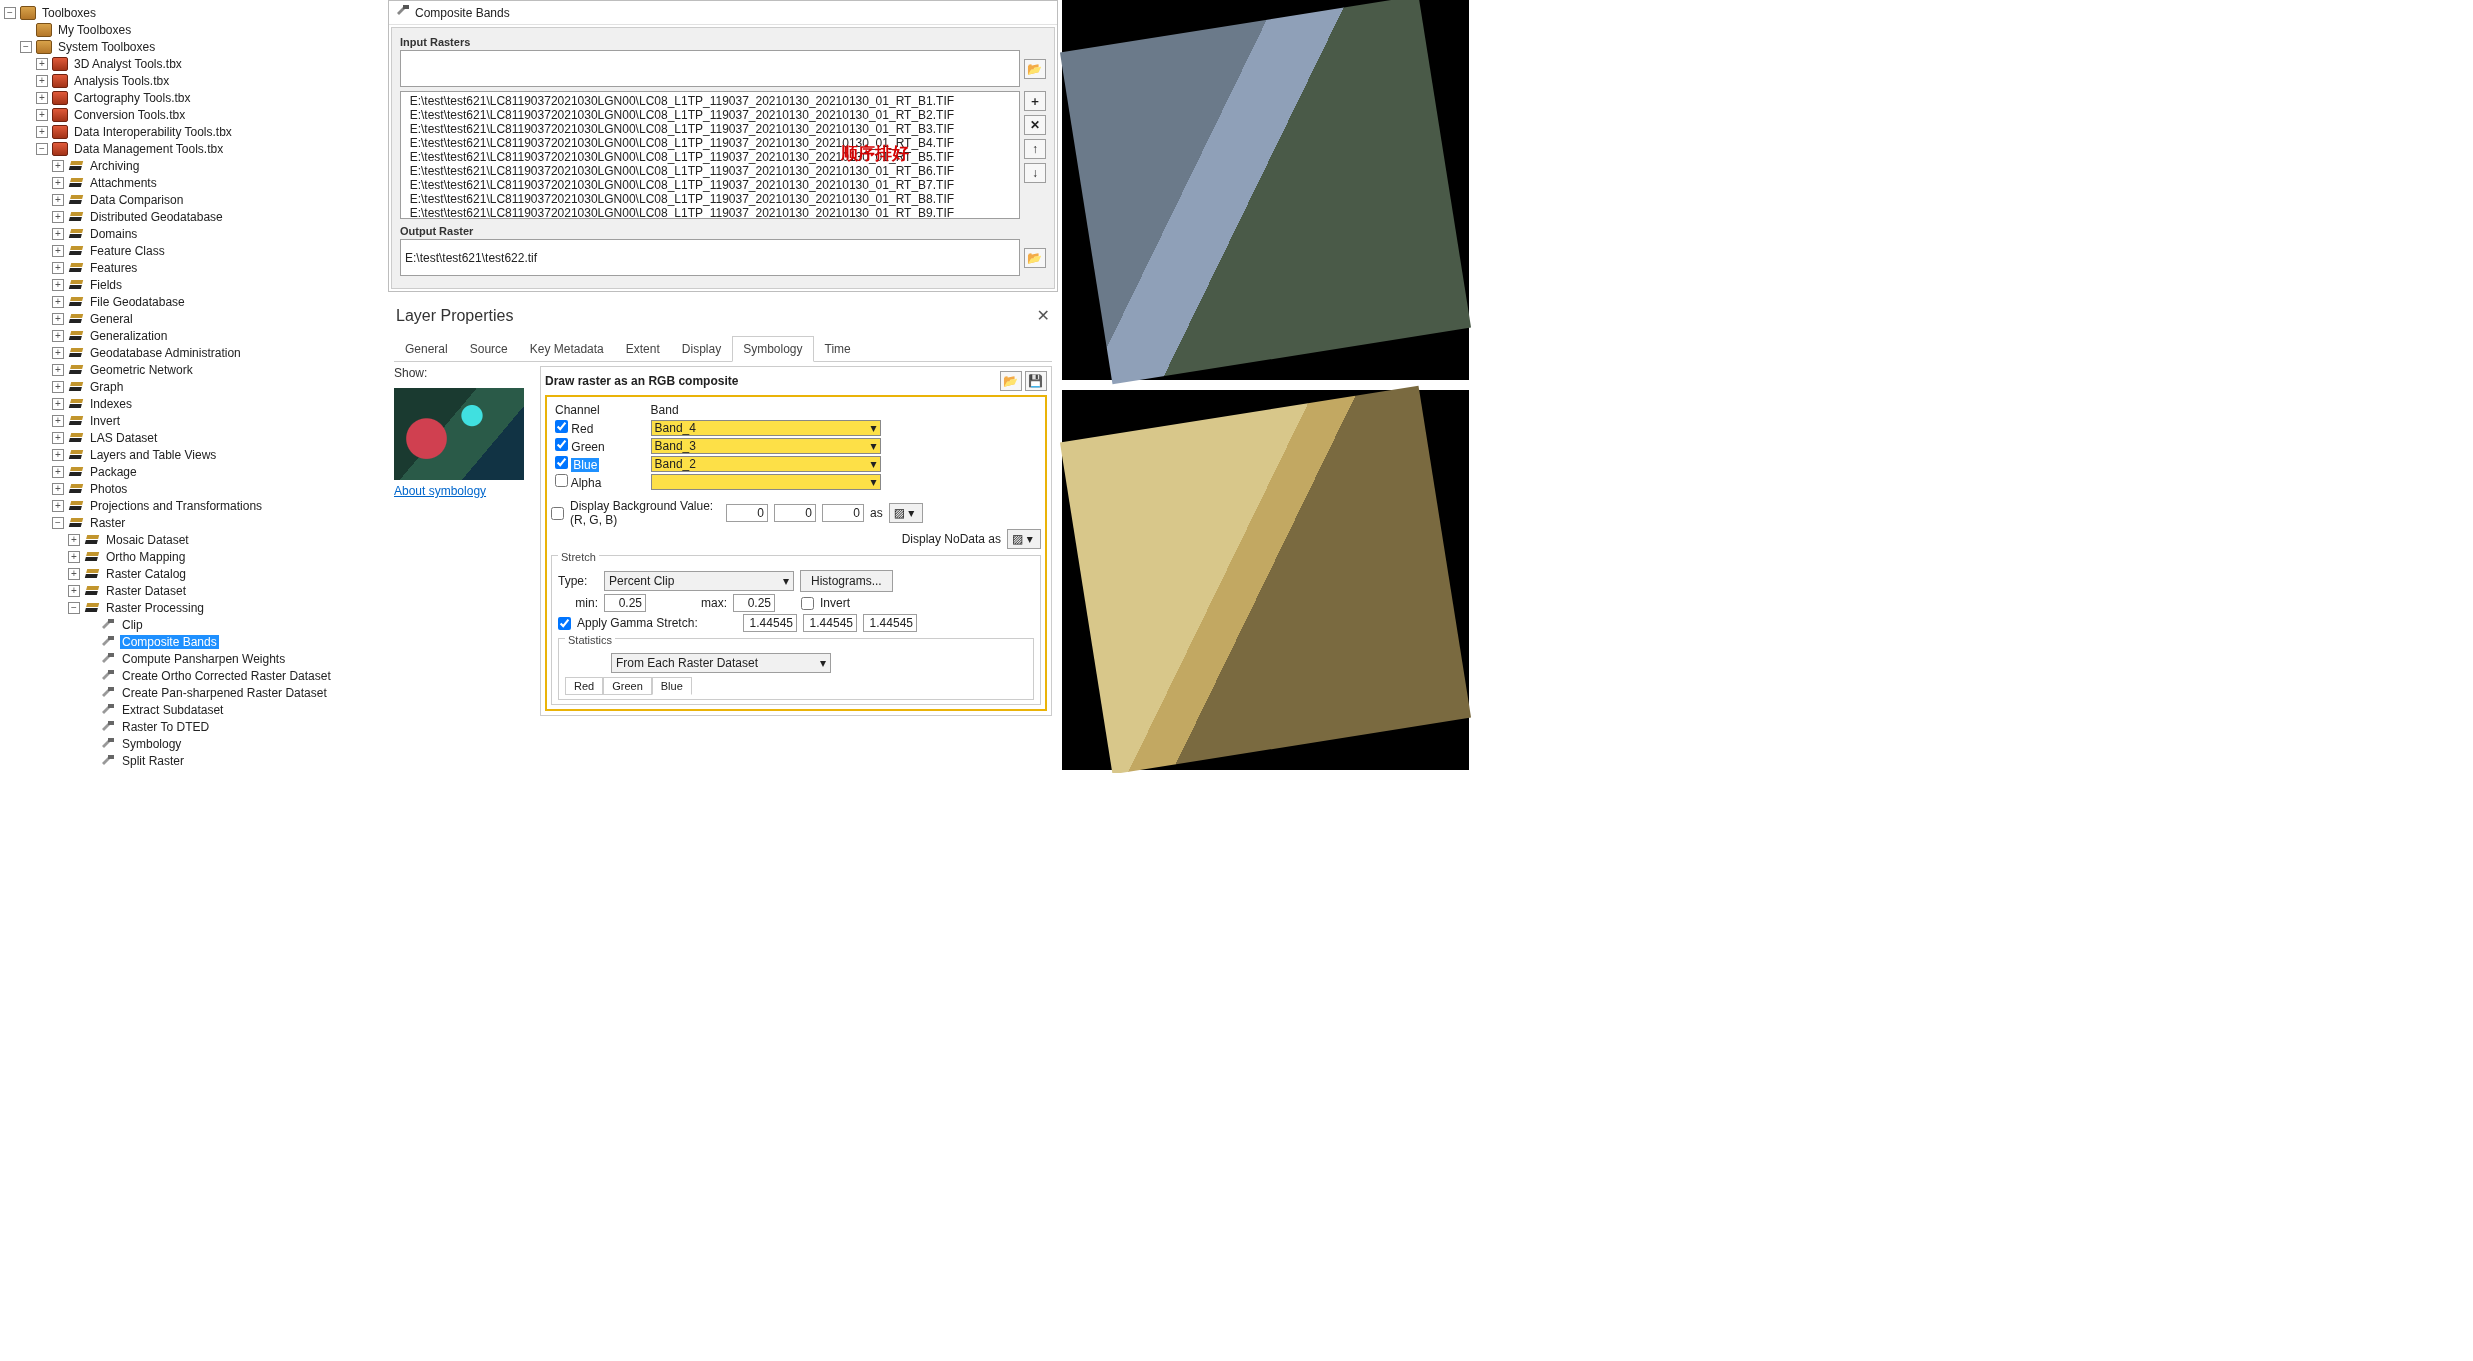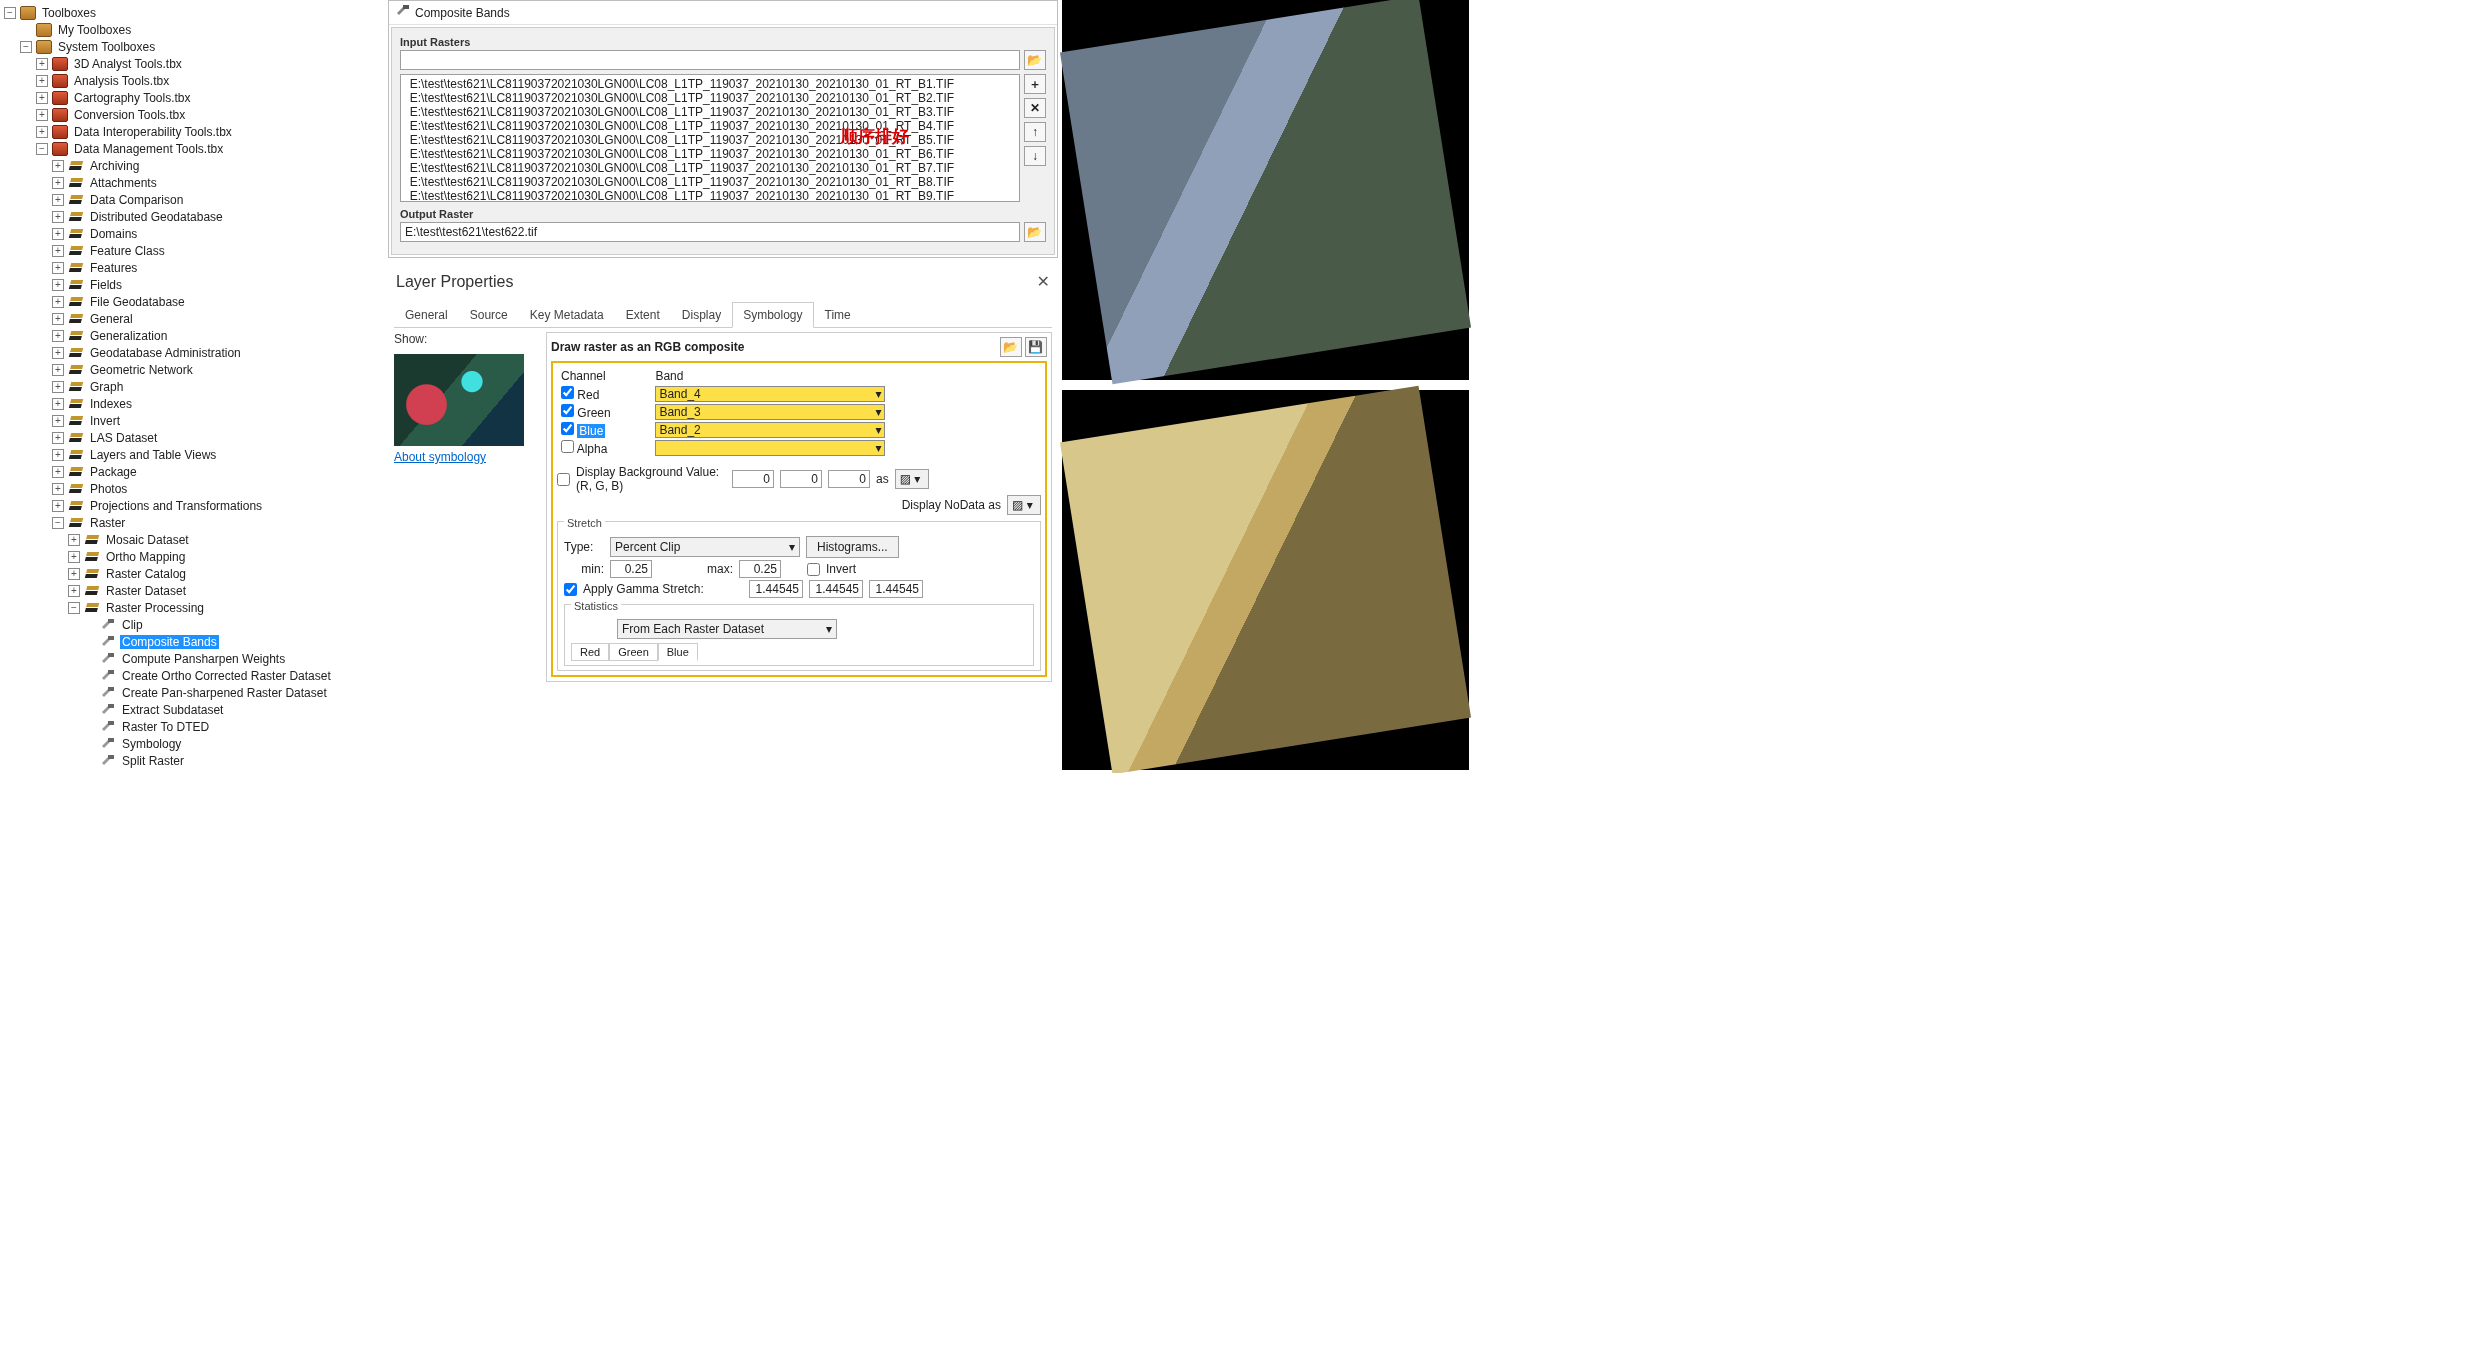--- a/index.html
+++ b/index.html
@@ -23,38 +23,38 @@
 .tv-lbl{padding:0 2px}
 .tv-lbl.sel{background:#1e90ff;color:#fff}
 
 
 .dlg{border:1px solid #bdbdbd;background:#fff}
 .dlg-tb{height:24px;display:flex;align-items:center;padding:0 6px;background:#fff;border-bottom:1px solid #e2e2e2}
 .dlg-tb .hammer{margin-right:4px}
 .dlg-body{background:#f0f0f0;padding:8px;border:1px solid #ccc;margin:2px}
 .grp-lbl{font-weight:bold;font-size:11px;margin-bottom:2px;color:#333}
 .inp-row{display:flex;align-items:center;gap:4px;margin-bottom:4px}
-.txt{flex:1;height:20px;border:1px solid #9e9e9e;background:#fff;padding:0 4px}
+.txt{flex:1;height:37px;border:1px solid #9e9e9e;background:#fff;padding:0 4px}
 .btn-ic{width:22px;height:20px;border:1px solid #9e9e9e;background:#f7f7f7;display:flex;align-items:center;justify-content:center;cursor:pointer}
 .ras-list{height:128px;border:1px solid #9e9e9e;background:#fff;overflow:auto;position:relative;font-family:"MS Gothic",Consolas,monospace;font-size:11px;padding:2px}
 .ras-list div{white-space:pre}
 .ann{position:absolute;right:110px;top:50px;color:#d40404;font-size:17px;font-weight:bold;font-family:SimSun,serif}
 .ras-side{display:flex;flex-direction:column;gap:4px;margin-left:4px}
 .ras-wrap{display:flex}
 .ras-wrap .ras-list{flex:1}
 
 
 .lp{border:0;background:#fff}
 .lp-h{display:flex;align-items:center;justify-content:space-between;padding:6px 8px 10px}
 .lp-h h1{font-size:16px;font-weight:normal;color:#333}
 .lp-x{font-size:16px;color:#555}
 .tabs{display:flex;border-bottom:1px solid #ccc;margin:0 6px}
 .tab{padding:5px 10px;border:1px solid transparent;position:relative;top:1px;cursor:pointer;color:#444}
 .tab.act{border:1px solid #ccc;border-bottom-color:#fff;background:#fff}
-.lp-body{display:flex;padding:4px 6px;gap:22px}
+.lp-body{display:flex;padding:4px 6px;gap:16px}
 .lp-left{width:130px;display:flex;flex-direction:column}
 .show-lbl{color:#333;margin-bottom:2px}
 .show-list{border:1px solid #9e9e9e;height:240px}
 .show-list div{padding:1px 3px}
 .show-list .sel{background:#1e90ff;color:#fff}
 .thumb{margin-top:6px;width:130px;height:92px;background:#246;position:relative;overflow:hidden}
 .thumb::before{content:"";position:absolute;inset:0;background:
  radial-gradient(circle at 25% 55%, #d04050 0 18%, transparent 19%),
  radial-gradient(circle at 60% 30%, #40e0e0 0 10%, transparent 11%),
  linear-gradient(130deg,#1a3a30 0 40%,#2a5a48 40% 70%,#134 70%)}

